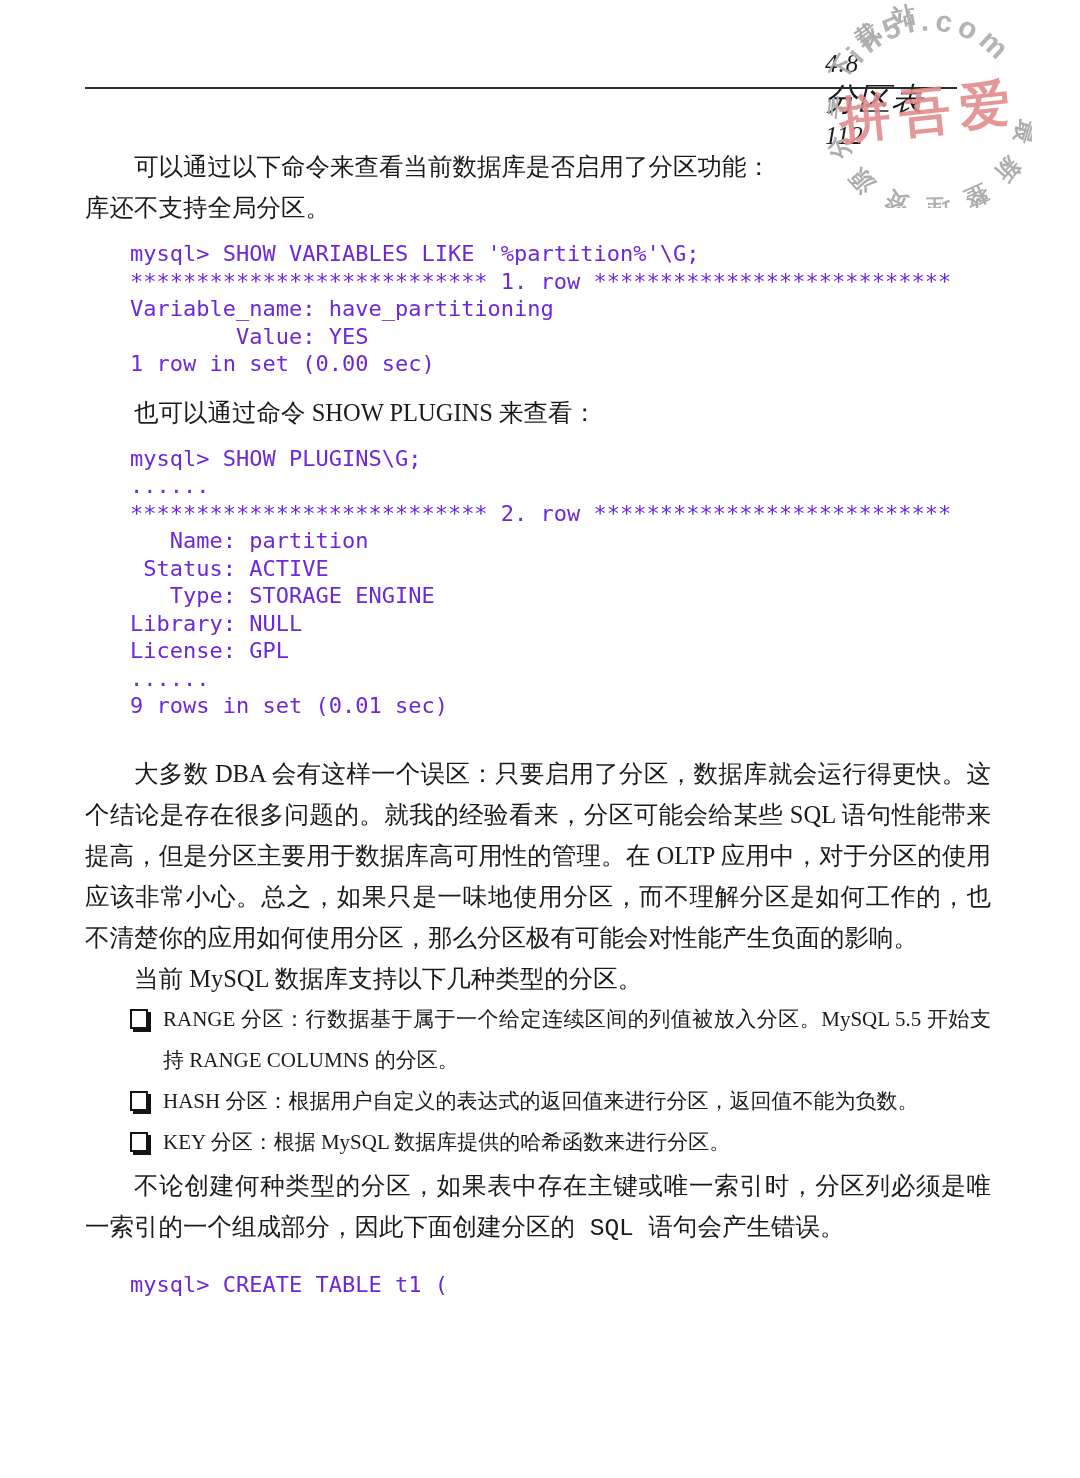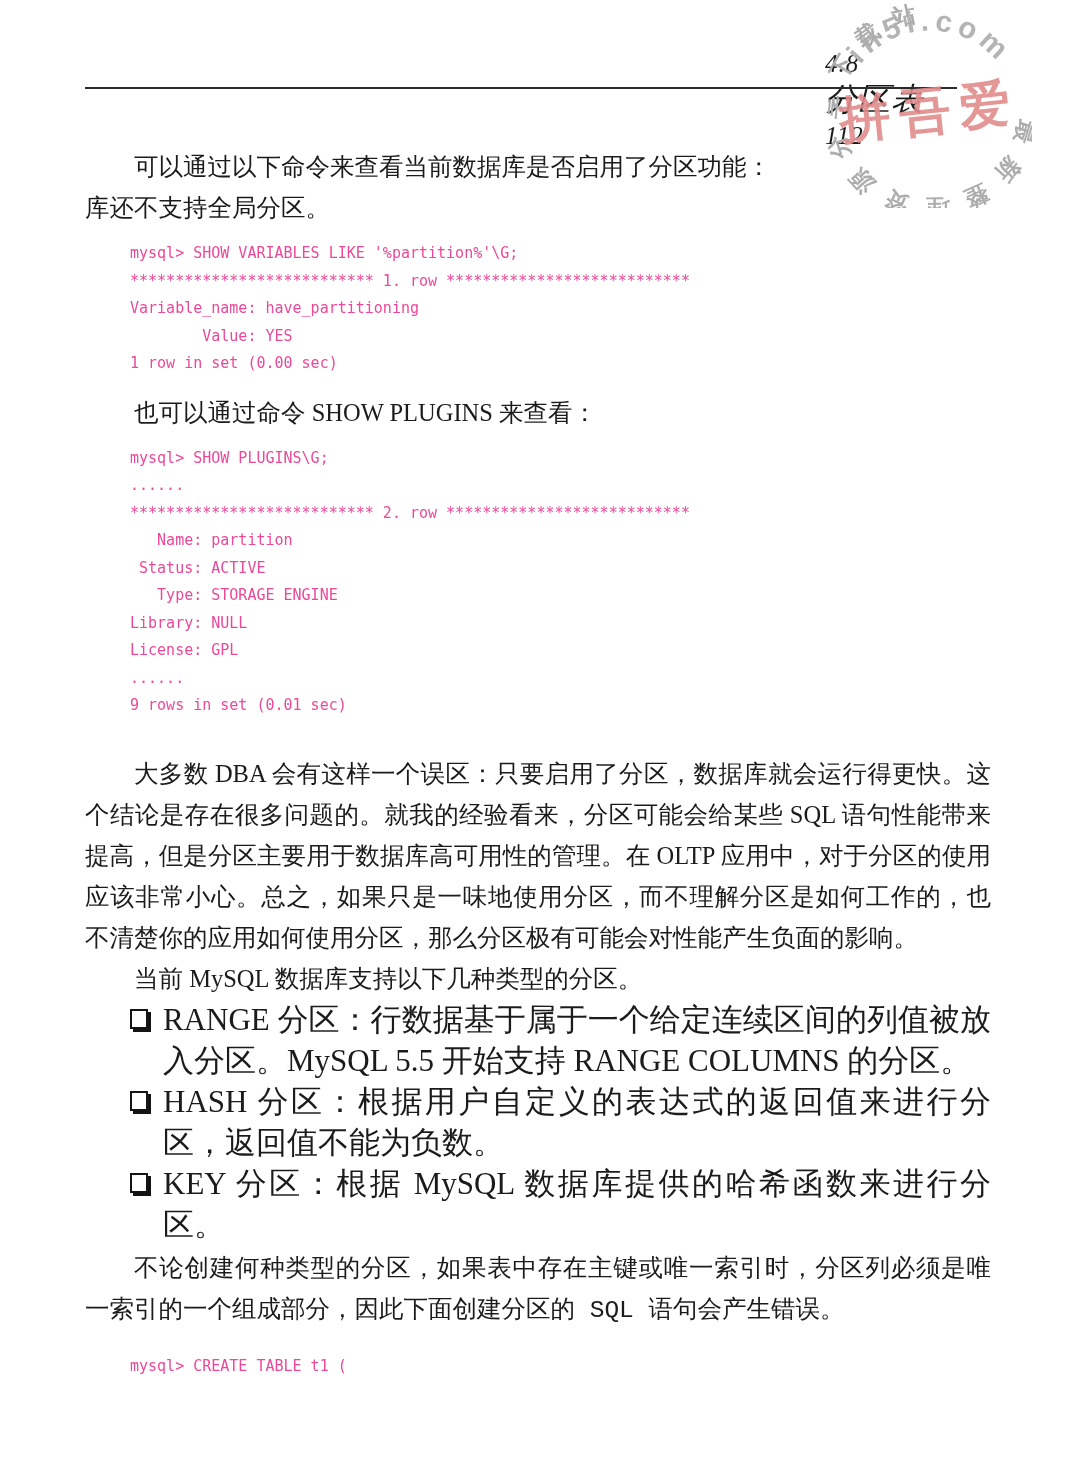--- a/index.html
+++ b/index.html
@@ -29,27 +29,27 @@
   .wm-center{fill:#e28c8c;font-family:"Liberation Serif","DejaVu Serif",serif;
     font-size:50px;font-weight:bold;letter-spacing:9px;opacity:.9;}
   
   .content{position:absolute;top:138px;left:85px;width:906px;}
   .para{margin:0;font-size:24.5px;line-height:41px;text-align:justify;}
   .indent{text-indent:2em;}
   .mt8{margin-top:8px;} .mt16{margin-top:33px;} .mt4{margin-top:4px;font-family:Liberation Mono, monospace;}
   pre.code{
     margin:12px 0 14px 45px;
     font-family:"DejaVu Sans Mono","Liberation Mono",monospace;
-    font-size:15px;line-height:27.5px;color:#ec4899;white-space:pre;
+    font-size:22px;line-height:27.5px;color:#6d28d9;white-space:pre;
   }
   pre.code.single{margin-top:22px;margin-bottom:0;}
   ul.ptypes{list-style:none;margin:0;padding:0 0 0 45px;}
   ul.ptypes li{
     position:relative;padding-left:33px;
-    font-size:31px;line-height:41px;text-align:justify;
+    font-size:21px;line-height:41px;text-align:justify;
   }
   .sq-icon{
     position:absolute;left:0;top:10px;width:14px;height:16px;
     border:2.5px solid #141414;background:#fff;
     box-shadow:3px 3px 0 0 #141414;
   }
 </style>
 </head>
 <body>
 

